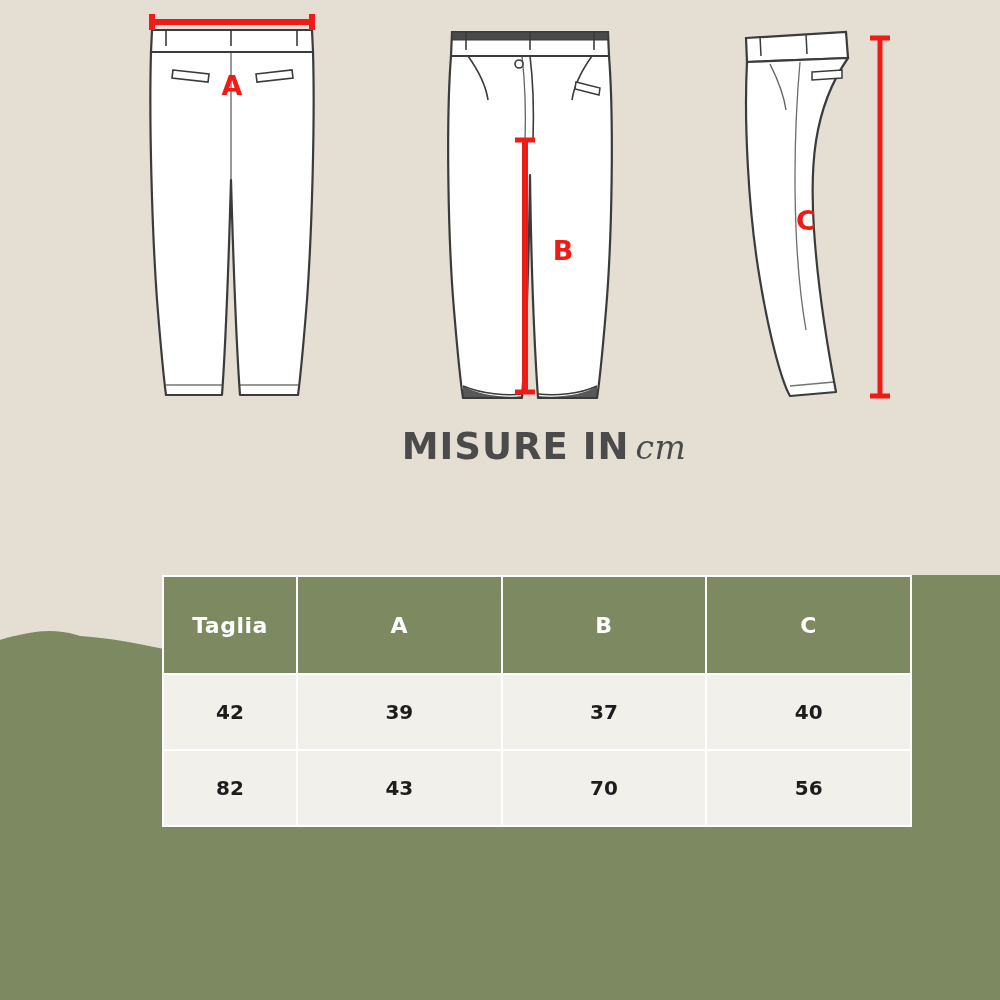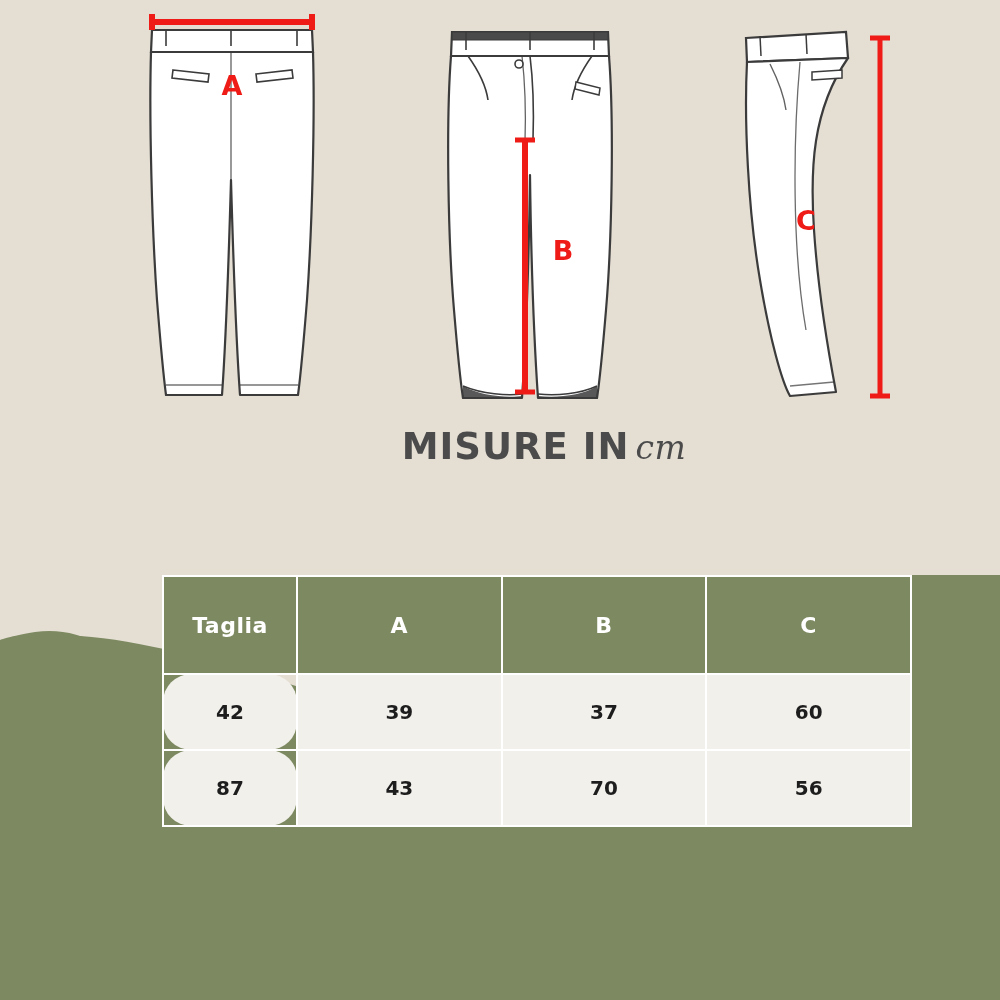--- a/index.html
+++ b/index.html
@@ -89,21 +89,20 @@
     color: #1d1d1d;
     font-family: "DejaVu Sans", sans-serif;
     font-size: 20px;
     font-weight: bold;
     height: 72px;
     text-align: center;
     border: 2px solid #ffffff;
   }
   .size-table td.first-col {
     width: 130px;
-    border-radius: 28px;
   }
 </style>
 </head>
 <body>
 
 <div class="page">
 
   <svg class="green-bg" viewBox="0 0 1000 1000">
     <rect x="0" y="0" width="1000" height="1000" fill="#e4ded3"></rect>
     <path d="M0,640 C0,640 10,636 35,632 C75,626 120,645 130,690 L130,1000 L0,1000 Z" fill="#7d8a61"></path>
@@ -208,24 +207,24 @@
         <th>A</th>
         <th>B</th>
         <th>C</th>
       </tr>
     </thead>
     <tbody>
       <tr>
         <td class="first-col">42</td>
         <td>39</td>
         <td>37</td>
-        <td>60</td>
+        <td>40</td>
       </tr>
       <tr>
-        <td class="first-col">87</td>
+        <td class="first-col">82</td>
         <td>43</td>
         <td>70</td>
         <td>56</td>
       </tr>
     </tbody>
   </table>
 
 </div>
 
 </body></html>

